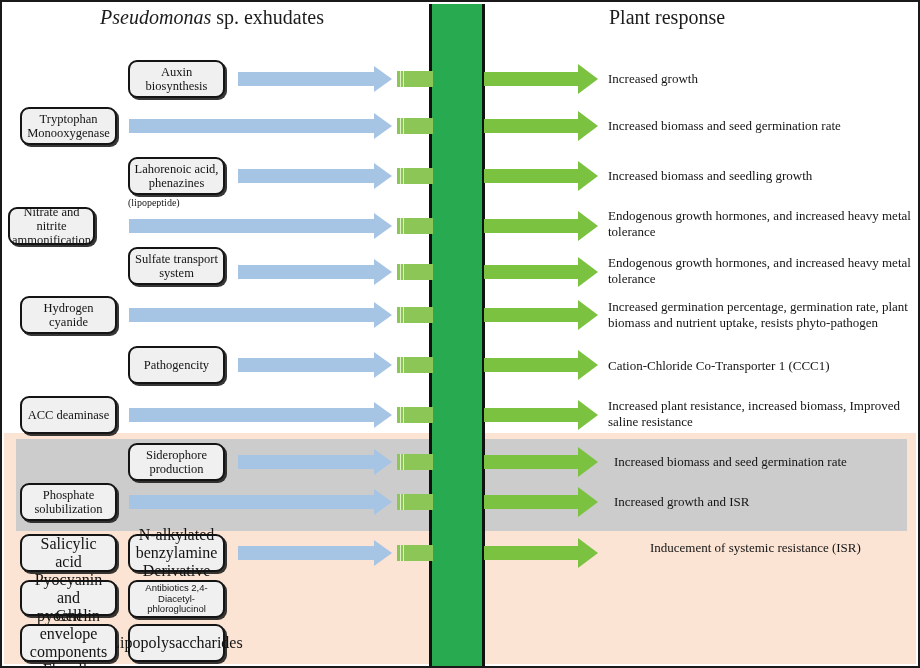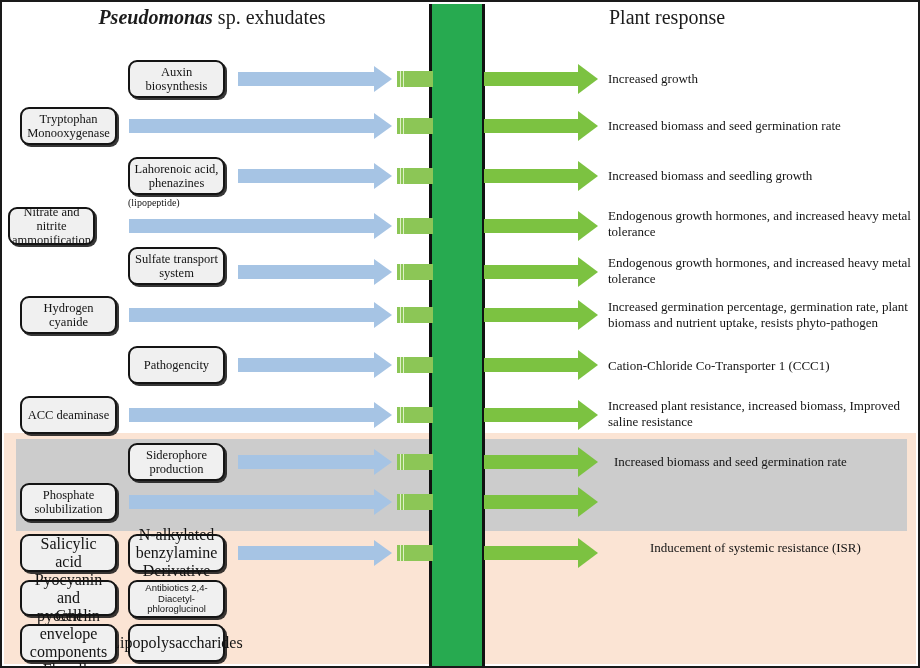--- a/index.html
+++ b/index.html
@@ -37,21 +37,21 @@
   }
 
   
   .heading{
     position:absolute;
     text-align:center;
     font-size:20px;
     color:#1b1b1b;
     white-space:nowrap;
   }
-  .heading .ital{font-style:italic;font-weight:bold;}
+  .heading .ital{font-style:italic;}
   #heading-left{left:60px;top:4px;width:300px;}
   #heading-right{left:500px;top:4px;width:330px;}
 
   
   .sbox{
     position:absolute;
     box-sizing:border-box;
     background:#f0f0f0;
     border:2px solid #141414;
     border-radius:9px;
@@ -276,20 +276,21 @@
       <span class="head"></span>
     </div>
   <div class="stub" style="left:395px;top:492px;width:36px;">
       <span class="tick" style="left:3px;"></span>
       <span class="tick" style="left:6px;"></span>
     </div>
   <div class="garrow" style="left:482px;top:485px;width:114px;">
       <span class="shaft"></span>
       <span class="head"></span>
     </div>
+  <div class="resp" style="left:612px;top:492px;width:300px;">Increased growth and ISR</div>
 
   <div class="sbox sans" style="left:18px;top:532px;width:97px;height:38px;">Salicylic acid</div>
   <div class="sbox sans" style="left:126px;top:532px;width:97px;height:38px;">N-alkylated benzylamine Derivative</div>
   <div class="barrow" style="left:236px;top:538px;width:154px;">
       <span class="shaft"></span>
       <span class="head"></span>
     </div>
   <div class="stub" style="left:395px;top:543px;width:36px;">
       <span class="tick" style="left:3px;"></span>
       <span class="tick" style="left:6px;"></span>

